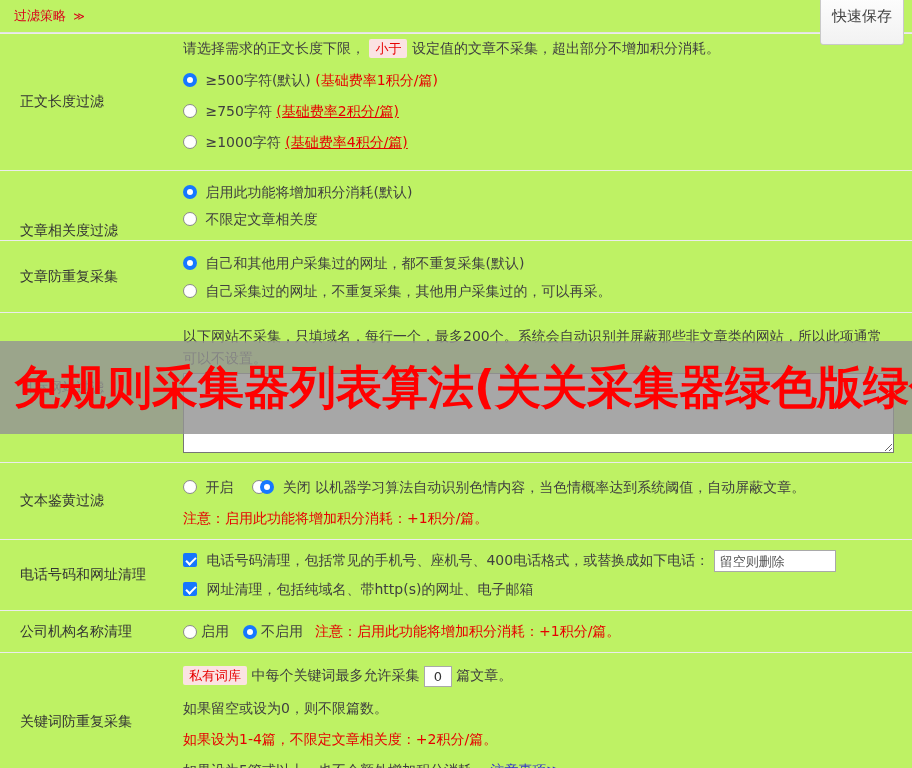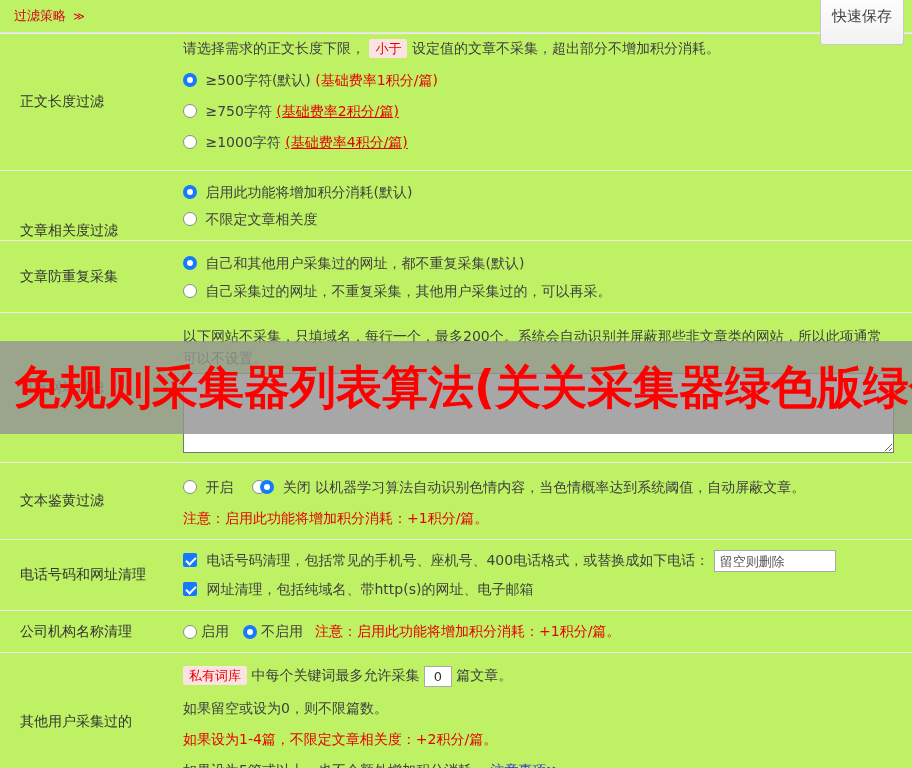--- a/index.html
+++ b/index.html
@@ -181,21 +181,21 @@
       <span class="radio"></span>
       <span>启用</span>
       <span class="radio checked gap"></span>
       <span>不启用</span>
       <span class="red" style="margin-left:12px;">注意：启用此功能将增加积分消耗：+1积分/篇。</span>
     </div>
   </div>
 
   <div class="row" style="min-height:128px;">
     <div class="row-label">
-      <span>其他用户采集过的</span>
+      <span>关键词防重复采集</span>
     </div>
     <div class="row-content" style="padding-top:12px;">
       <div class="line">
         <span class="badge">私有词库</span>
         <span>中每个关键词最多允许采集</span>
         <input class="num-input" value="0" style="">
         <span>篇文章。</span>
       </div>
       <div class="line">如果留空或设为0，则不限篇数。</div>
       <div class="line red">如果设为1-4篇，不限定文章相关度：+2积分/篇。</div>

